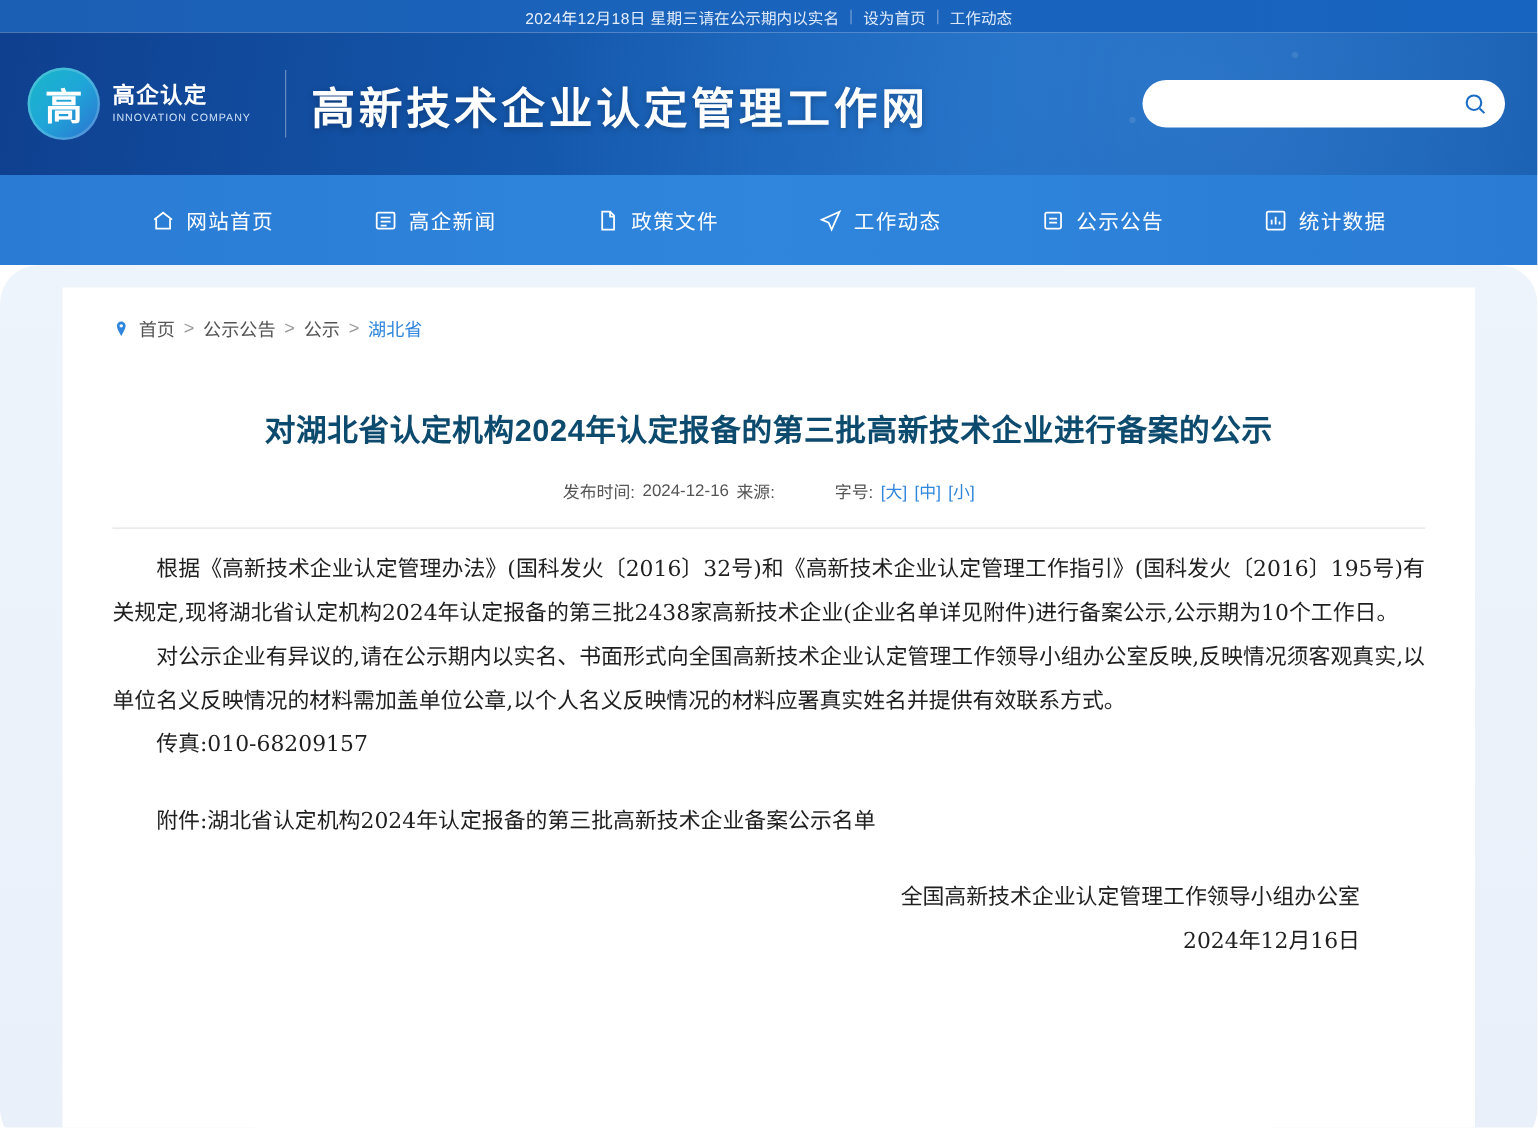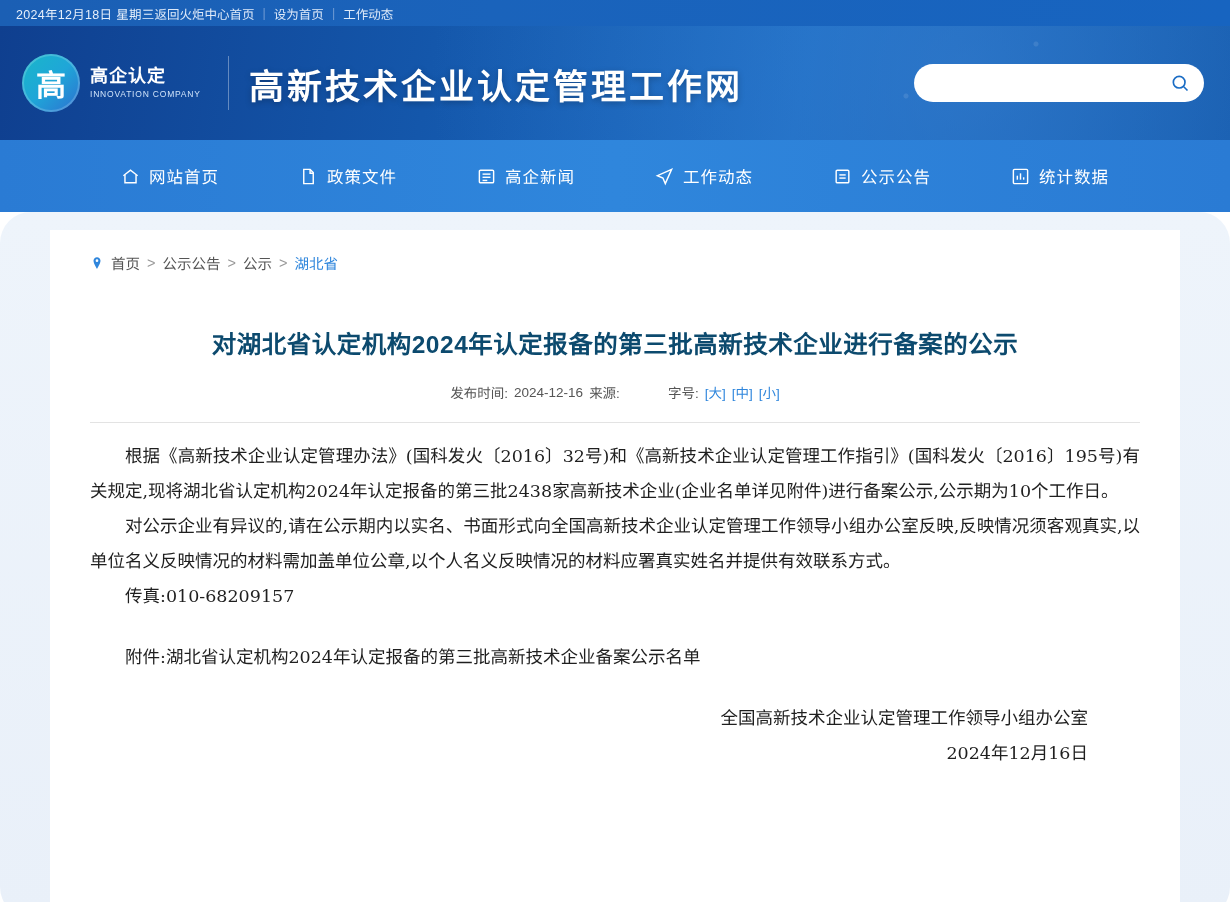--- a/index.html
+++ b/index.html
@@ -12,21 +12,21 @@
   }
 
   
   .topbar {
     height: 26px;
     background: linear-gradient(90deg, #1b5fb4 0%, #1a63bb 40%, #1764c0 100%);
     color: #d9e7f8;
     font-size: 12.5px;
     display: flex;
     align-items: center;
-    justify-content: flex-start;
+    justify-content: center;
     padding: 0 16px;
     position: relative;
     overflow: hidden;
   }
   .topbar .date { letter-spacing: .3px; color: #e6effb; }
   .topbar .links { display: flex; align-items: center; gap: 8px; }
   .topbar .links a { color: #dfeaf9; text-decoration: none; font-size: 12.5px; }
   .topbar .sep { color: #6f9ad3; }
 
   
@@ -160,21 +160,21 @@
     padding-right: 52px;
     margin-top: 26px;
   }
 </style>
 </head>
 <body>
 
 <div class="topbar">
   <div class="date">2024年12月18日 星期三</div>
   <div class="links">
-    <a href="#">返回火炬中心首页</a>
+    <a href="#">请在公示期内以实名</a>
     <span class="sep">|</span>
     <a href="#">设为首页</a>
     <span class="sep">|</span>
     <a href="#">工作动态</a>
   </div>
 </div>
 
 <div class="header">
   <div class="logo-wrap">
     <div class="logo-mark">高</div>
@@ -198,33 +198,33 @@
 <div class="nav">
   <div class="nav-item">
     <svg viewBox="0 0 24 24" fill="none" stroke="#ffffff" stroke-width="1.8">
       <path d="M3 11l9-7 9 7"></path>
         <path d="M5 10v10h14V10"></path>
     </svg>
     <span>网站首页</span>
   </div>
   <div class="nav-item">
     <svg viewBox="0 0 24 24" fill="none" stroke="#ffffff" stroke-width="1.8">
-      <path d="M6 3h8l4 4v14H6z"></path>
-        <path d="M14 3v5h4"></path>
-    </svg>
-    <span>政策文件</span>
-  </div>
-  <div class="nav-item">
-    <svg viewBox="0 0 24 24" fill="none" stroke="#ffffff" stroke-width="1.8">
       <rect x="3" y="4" width="18" height="16" rx="1.5"></rect>
         <line x1="7" y1="9" x2="17" y2="9"></line>
         <line x1="7" y1="13" x2="17" y2="13"></line>
         <line x1="7" y1="17" x2="13" y2="17"></line>
     </svg>
     <span>高企新闻</span>
+  </div>
+  <div class="nav-item">
+    <svg viewBox="0 0 24 24" fill="none" stroke="#ffffff" stroke-width="1.8">
+      <path d="M6 3h8l4 4v14H6z"></path>
+        <path d="M14 3v5h4"></path>
+    </svg>
+    <span>政策文件</span>
   </div>
   <div class="nav-item">
     <svg viewBox="0 0 24 24" fill="none" stroke="#ffffff" stroke-width="1.8">
       <path d="M21 3L3 11l7 3 3 7z"></path>
     </svg>
     <span>工作动态</span>
   </div>
   <div class="nav-item">
     <svg viewBox="0 0 24 24" fill="none" stroke="#ffffff" stroke-width="1.8">
       <rect x="4" y="4" width="16" height="16" rx="1.5"></rect>

